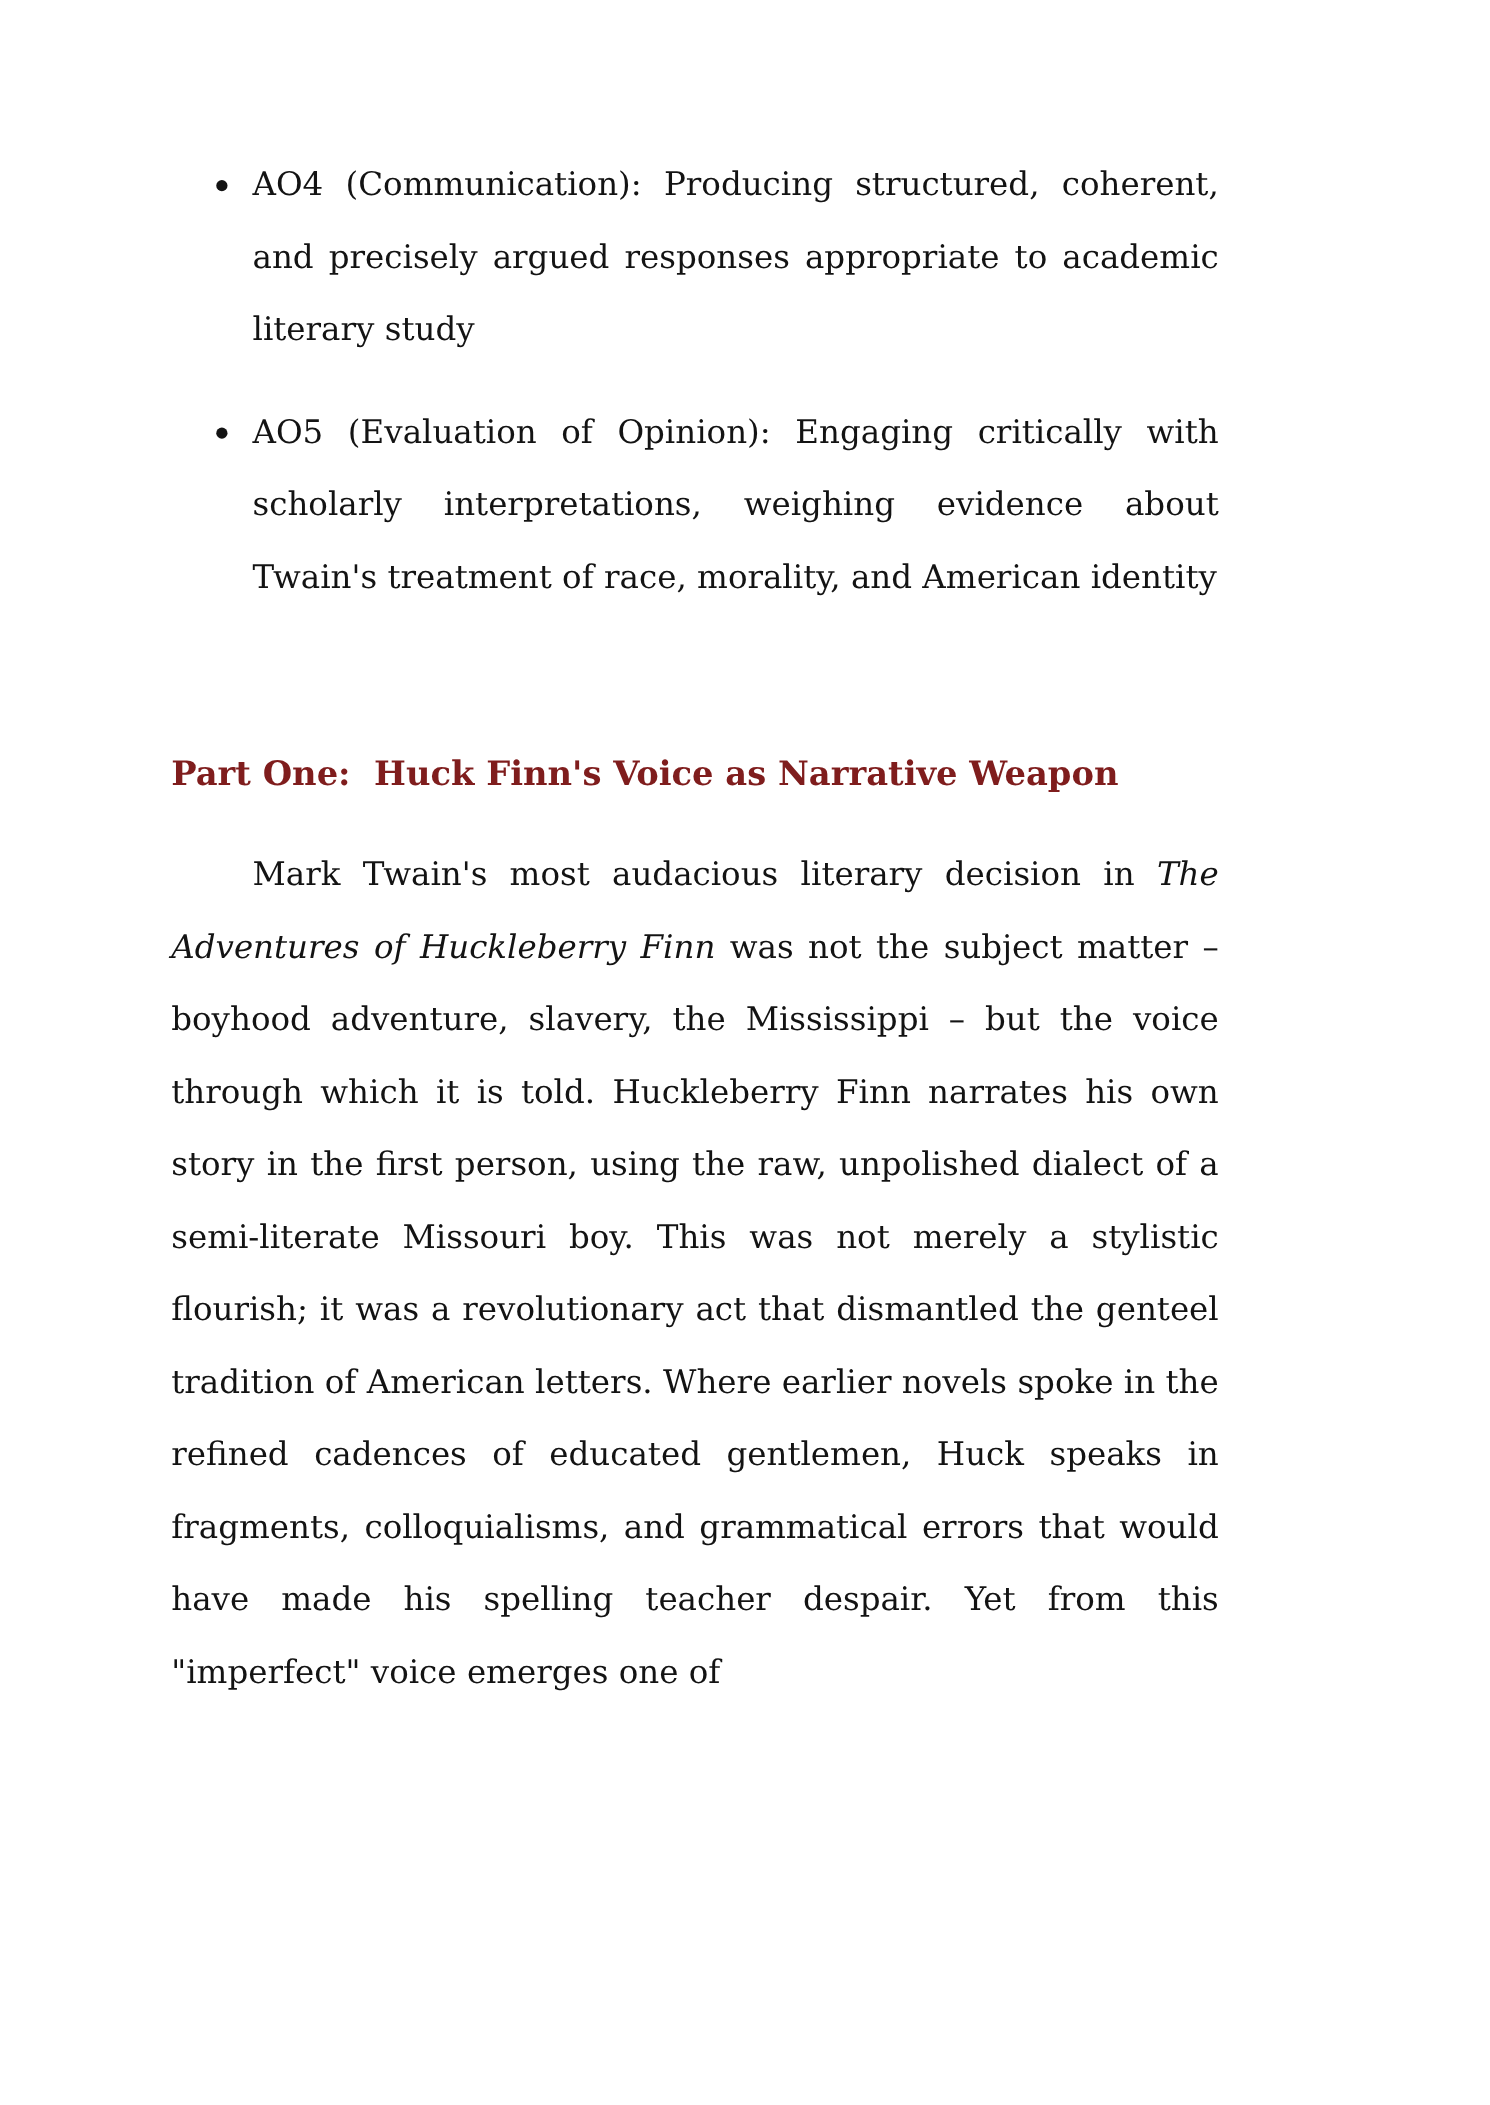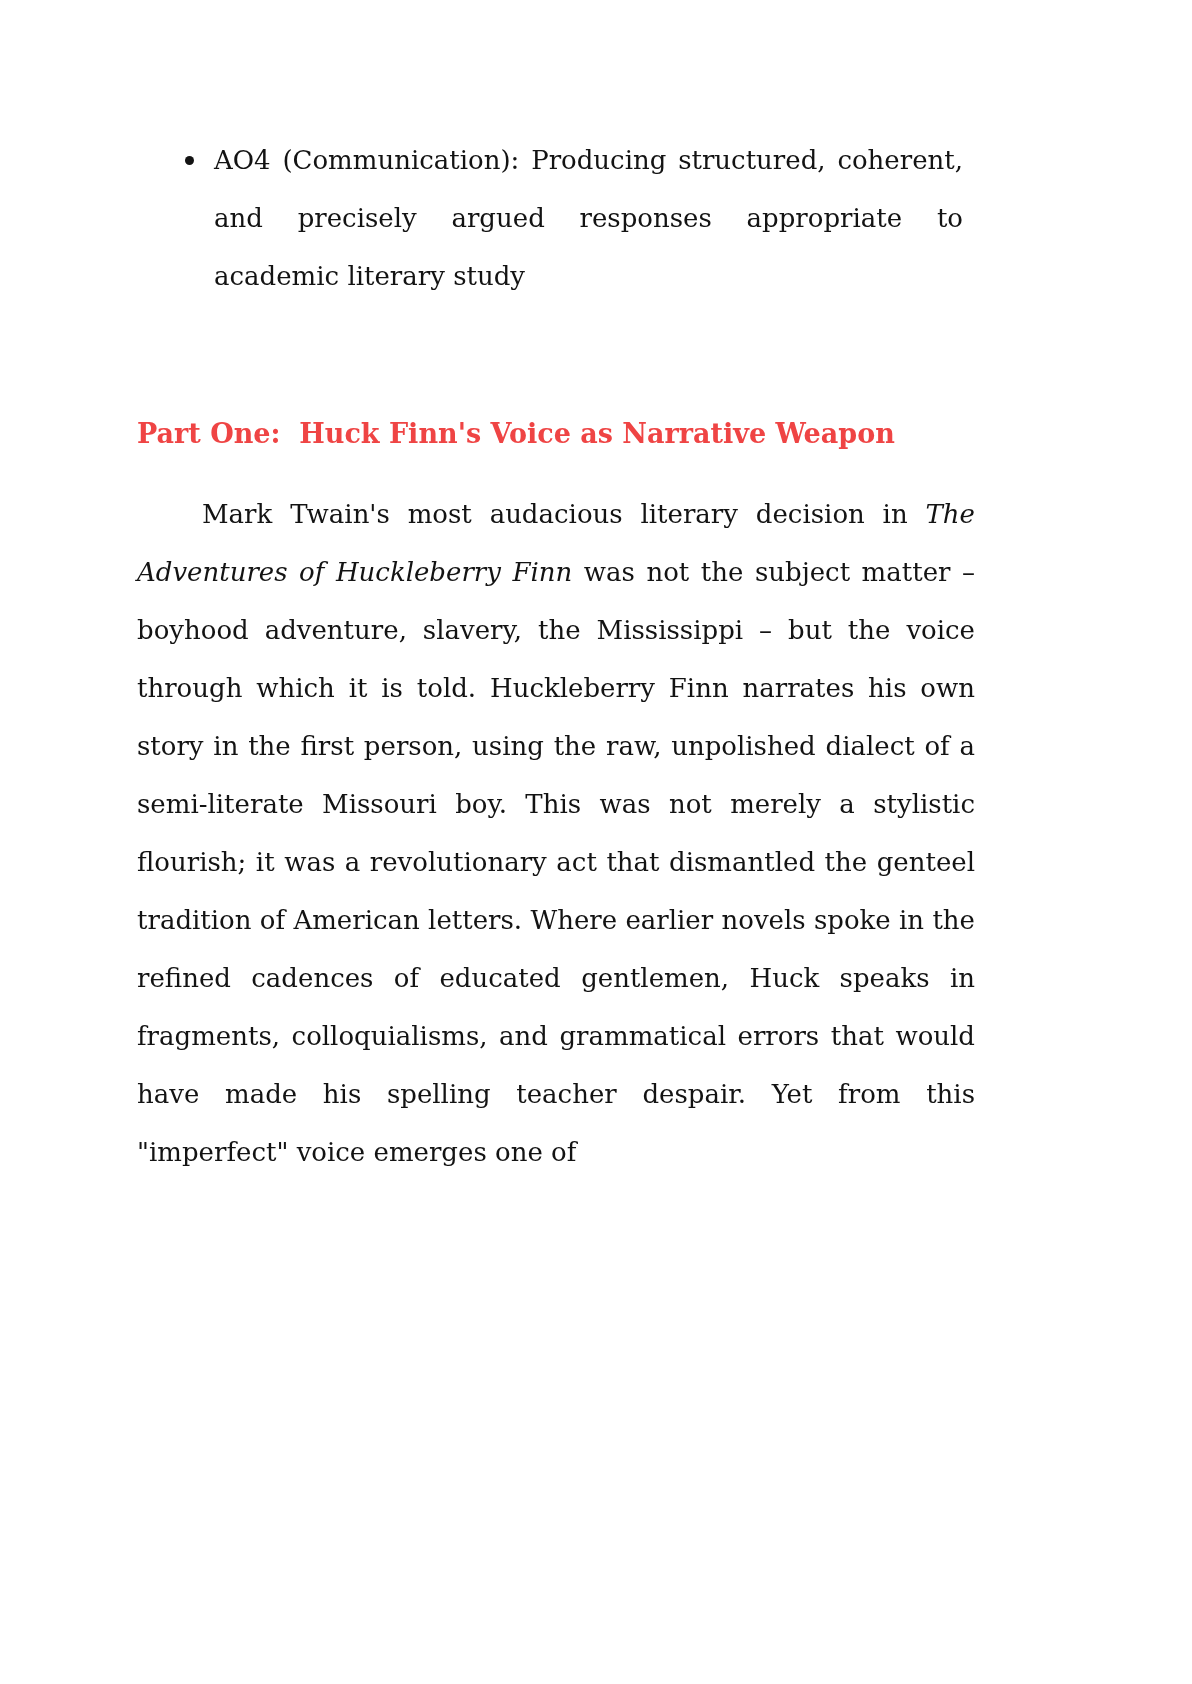--- a/index.html
+++ b/index.html
@@ -22,21 +22,21 @@
     background: #ffffff;
   }
   .content {
     width: 838px;
     font-size: 26px;
     line-height: 58px;
     text-align: justify;
   }
   ul.bullet-list {
     list-style: none;
-    margin: 12px;
+    margin: 0;
     padding: 0;
   }
   li.bullet-item {
     position: relative;
     padding-left: 65px;
     margin: 0 0 24px 0;
   }
   li.bullet-item:last-child {
     margin-bottom: 0;
   }
@@ -52,41 +52,45 @@
   p.key-concepts {
     margin: 24px 0 0 0;
   }
   h2.section-heading {
     margin: 100px 0 22px 0;
     font-size: 27px;
     font-weight: 700;
     line-height: 58px;
     text-align: left;
     white-space: pre-wrap;
-    color: #ef4444;
+    color: #7f1d1d;
   }
   p.body-paragraph {
     margin: 0;
     text-indent: 65px;
   }
   .italic {
     font-style: italic;
   }
 </style>
 </head>
 <body>
 
 <div class="page">
   <div class="content">
 
     <ul class="bullet-list">
       <li class="bullet-item">
         <span class="dot"></span>
         <span class="bullet-text">AO4 (Communication): Producing structured, coherent, and precisely argued responses appropriate to academic literary study</span>
       </li>
+      <li class="bullet-item">
+        <span class="dot"></span>
+        <span class="bullet-text">AO5 (Evaluation of Opinion): Engaging critically with scholarly interpretations, weighing evidence about Twain's treatment of race, morality, and American identity</span>
+      </li>
     </ul>
 
 
     <h2 class="section-heading">Part One:  Huck Finn's Voice as Narrative Weapon</h2>
 
     <p class="body-paragraph"><span>Mark Twain's most audacious literary decision in </span><span class="italic">The Adventures of Huckleberry Finn</span><span> was not the subject matter – boyhood adventure, slavery, the Mississippi – but the voice through which it is told. Huckleberry Finn narrates his own story in the first person, using the raw, unpolished dialect of a semi-literate Missouri boy. This was not merely a stylistic flourish; it was a revolutionary act that dismantled the genteel tradition of American letters. Where earlier novels spoke in the refined cadences of educated gentlemen, Huck speaks in fragments, colloquialisms, and grammatical errors that would have made his spelling teacher despair. Yet from this "imperfect" voice emerges one of</span></p>
 
   </div>
 </div>
 

